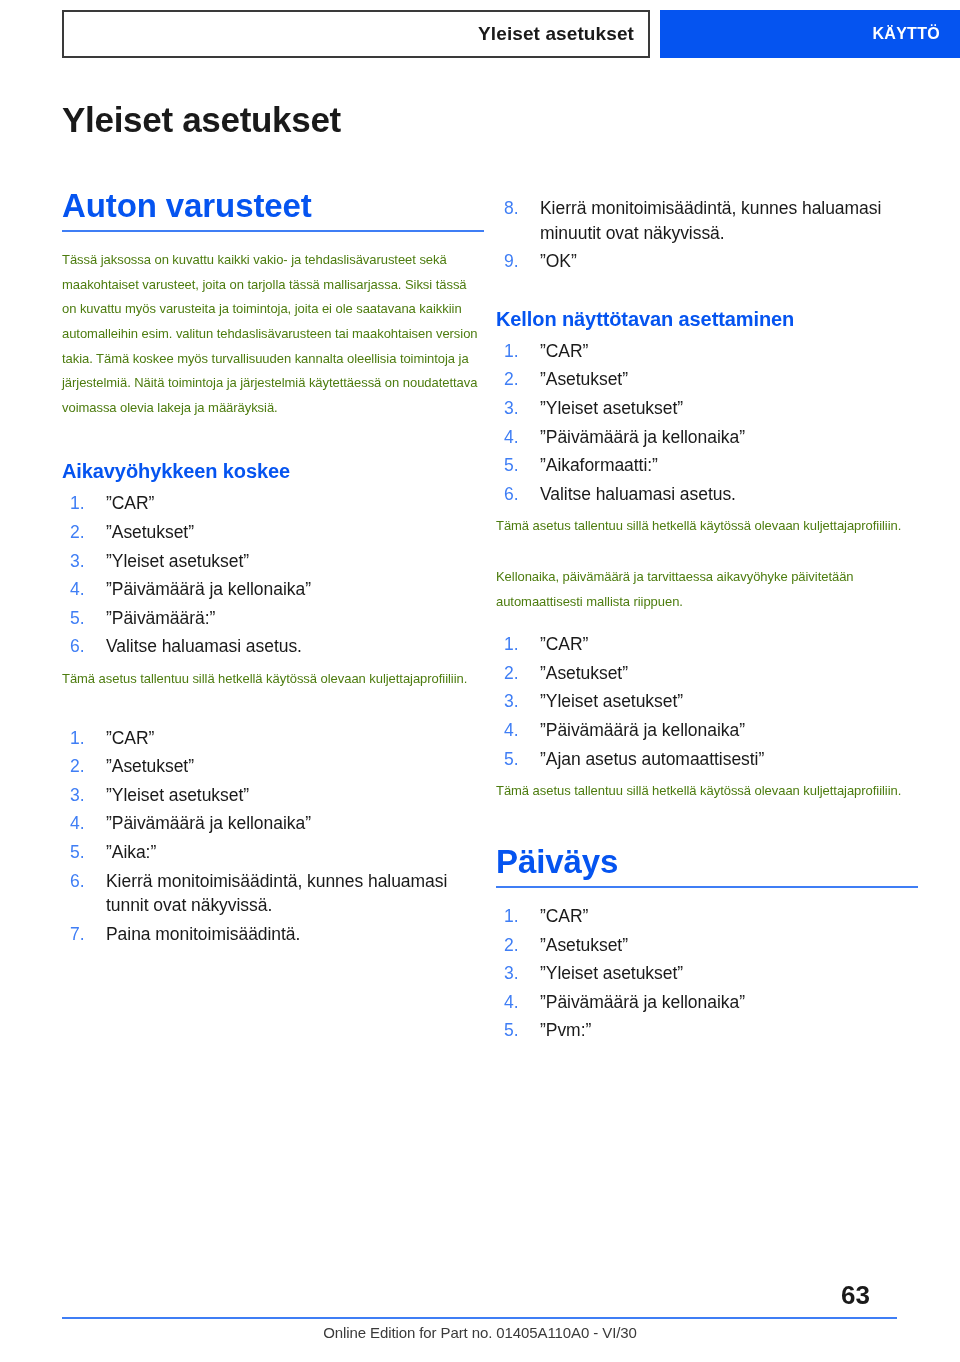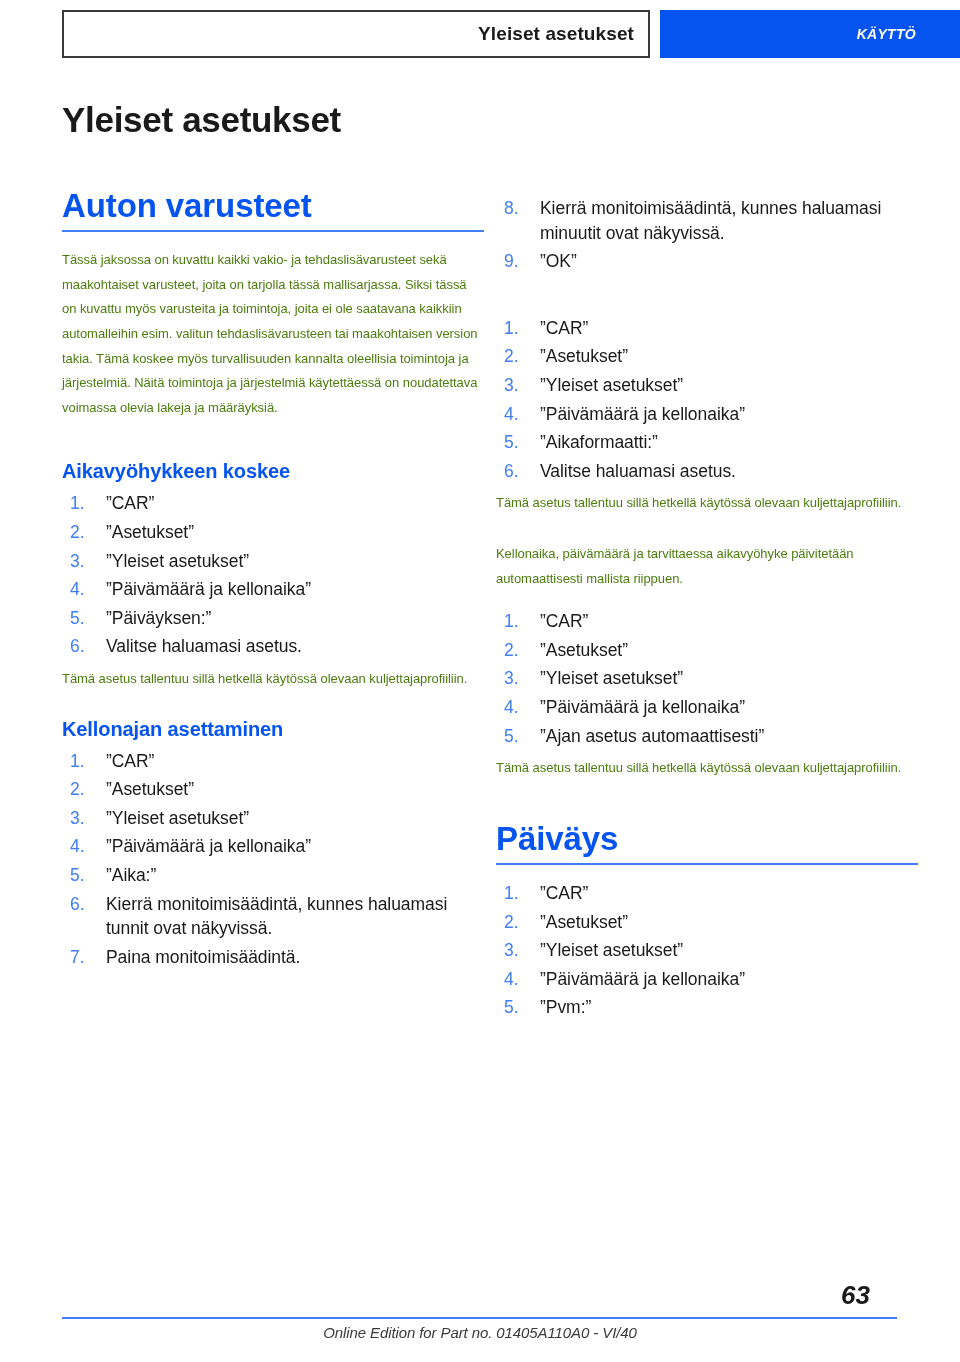--- a/index.html
+++ b/index.html
@@ -48,26 +48,25 @@
     left: 660px;
     top: 10px;
     width: 300px;
     height: 48px;
     background: #0554f0;
     display: flex;
     align-items: center;
     justify-content: flex-end;
   }
   .header-tab-text {
-    font-size: 14px;
+    font-size: 16px;
     font-weight: 700;
     color: #ffffff;
-    padding-right: 44px;
+    padding-right: 20px;
     letter-spacing: 0.3px;
-    font-style: italic;
   }
 
   
   .page-title {
     position: absolute;
     left: 62px;
     top: 100px;
     font-size: 35px;
     font-weight: 700;
     color: #1a1a1a;
@@ -156,21 +155,20 @@
   .gap-sm { height: 10px; }
   .gap-xl { height: 40px; }
 
   
   .footer {
     position: absolute;
     left: 0;
     bottom: 0;
     width: 908px;
     height: 92px;
-    font-style: italic;
   }
   .footer-rule {
     position: absolute;
     left: 62px;
     top: 47px;
     width: 835px;
     border-top: 2px solid #3f7ef5;
   }
   .page-number {
     position: absolute;
@@ -224,48 +222,48 @@
     <div class="gap-xl"></div>
 
     <div class="rule"></div>
 
     <h3 class="sub">Aikavyöhykkeen koskee</h3>
     <ol class="steps">
       <li>”CAR”</li>
       <li>”Asetukset”</li>
       <li>”Yleiset asetukset”</li>
       <li>”Päivämäärä ja kellonaika”</li>
-      <li>”Päiväyksen:”</li>
+      <li>”Päivämäärä:”</li>
       <li>Valitse haluamasi asetus.</li>
     </ol>
     <p class="body">Tämä asetus tallentuu sillä hetkellä käytössä olevaan kuljettajaprofiiliin.</p>
 
     <div class="gap-lg"></div>
 
-    <h3 class="sub">Kellonajan asettaminen</h3>
     <ol class="steps">
       <li>”CAR”</li>
       <li>”Asetukset”</li>
       <li>”Yleiset asetukset”</li>
       <li>”Päivämäärä ja kellonaika”</li>
       <li>”Aika:”</li>
       <li>Kierrä monitoimisäädintä, kunnes haluamasi tunnit ovat näkyvissä.</li>
       <li>Paina monitoimisäädintä.</li>
     </ol>
   </div>
 
   <div class="col col-right">
 
     <ol class="steps" id="continued-list" style="counter-reset: step 7;">
       <li>Kierrä monitoimisäädintä, kunnes haluamasi minuutit ovat näkyvissä.</li>
       <li>”OK”</li>
     </ol>
 
     <div class="gap-lg"></div>
 
+    <h3 class="sub">Kellon näyttötavan asettaminen</h3>
     <ol class="steps">
       <li>”CAR”</li>
       <li>”Asetukset”</li>
       <li>”Yleiset asetukset”</li>
       <li>”Päivämäärä ja kellonaika”</li>
       <li>”Aikaformaatti:”</li>
       <li>Valitse haluamasi asetus.</li>
     </ol>
     <p class="body">Tämä asetus tallentuu sillä hetkellä käytössä olevaan kuljettajaprofiiliin.</p>
 
@@ -293,14 +291,14 @@
       <li>”Yleiset asetukset”</li>
       <li>”Päivämäärä ja kellonaika”</li>
       <li>”Pvm:”</li>
     </ol>
   </div>
 </div>
 
 <div class="footer">
   <div class="page-number">63</div>
   <div class="footer-rule"></div>
-  <div class="footer-note">Online Edition for Part no. 01405A110A0 - VI/40</div>
+  <div class="footer-note">Online Edition for Part no. 01405A110A0 - VI/30</div>
 </div>
 
 </body></html>

